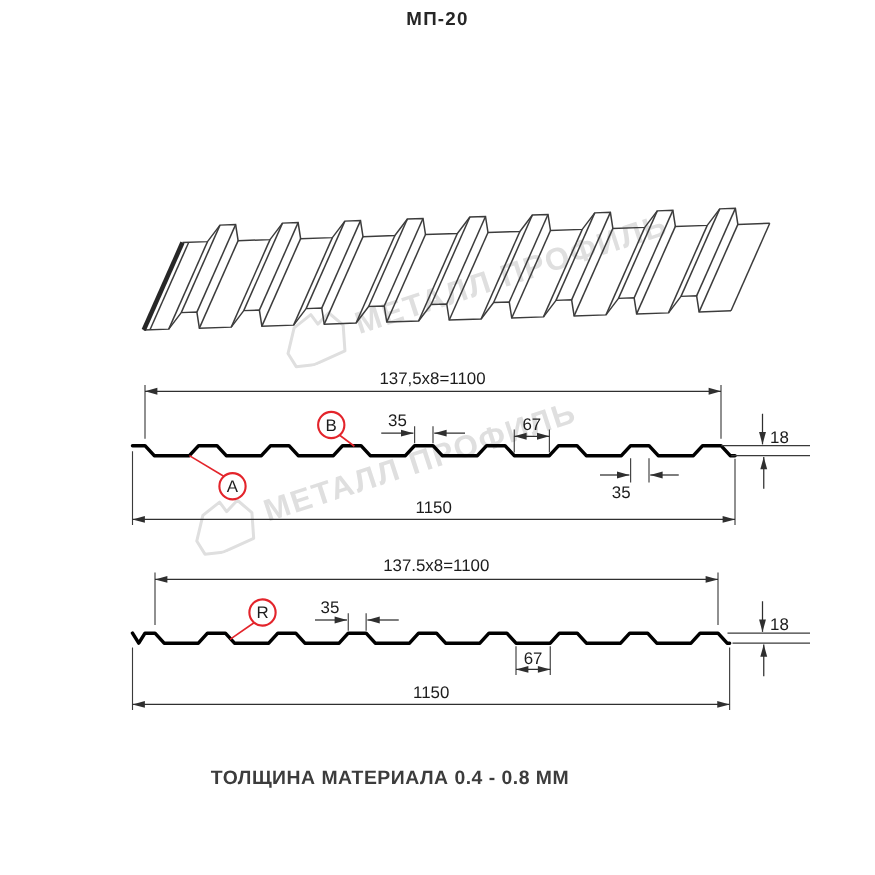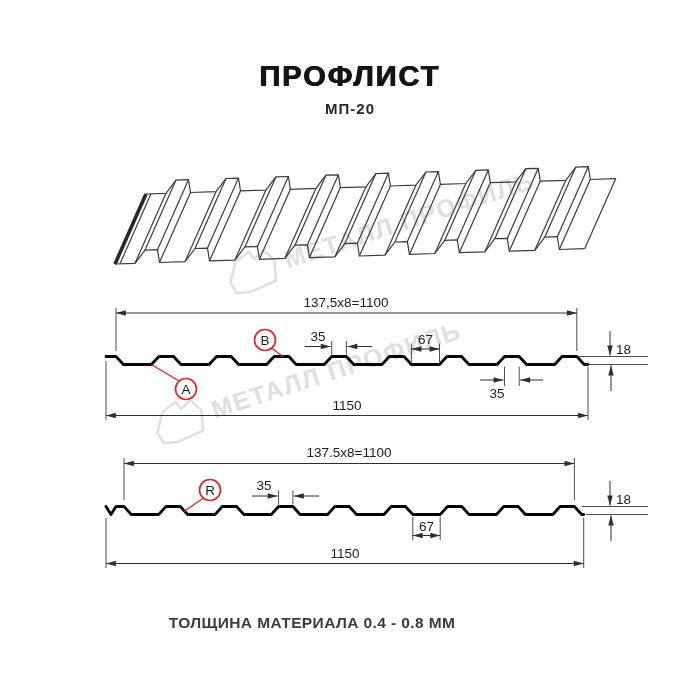--- a/index.html
+++ b/index.html
@@ -46,21 +46,20 @@
   </div>
 
   <div class="wm wm2">
     <svg width="54" height="42" viewBox="0 0 54 42">
       <polygon points="3,26 14,8 30,2 33,11 44,5 52,18 47,38 20,41 6,38" fill="none" stroke="#dfdfdf" stroke-width="2.4" stroke-linejoin="round"></polygon>
     </svg>
     <span>МЕТАЛЛ ПРОФИЛЬ</span>
   </div>
 
   <div class="hdr">
-    <div class="title">ПРОФЛИСТ</div>
     <div class="subtitle">МП-20</div>
   </div>
 
   <svg class="art" width="700" height="700" viewBox="0 0 700 700">
     <defs>
       <marker id="ar" viewBox="0 0 10 6" refX="9.5" refY="3" markerWidth="11" markerHeight="6.6" orient="auto-start-reverse">
         <path d="M0.5,0.5 L9.5,3 L0.5,5.5 Z" fill="#2f2f2f"></path>
       </marker>
     </defs>
 

